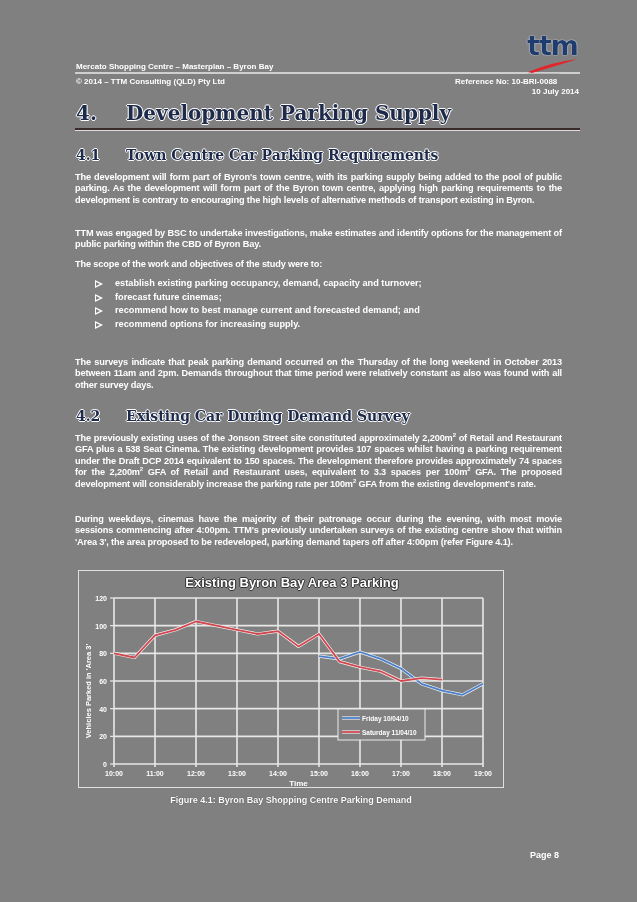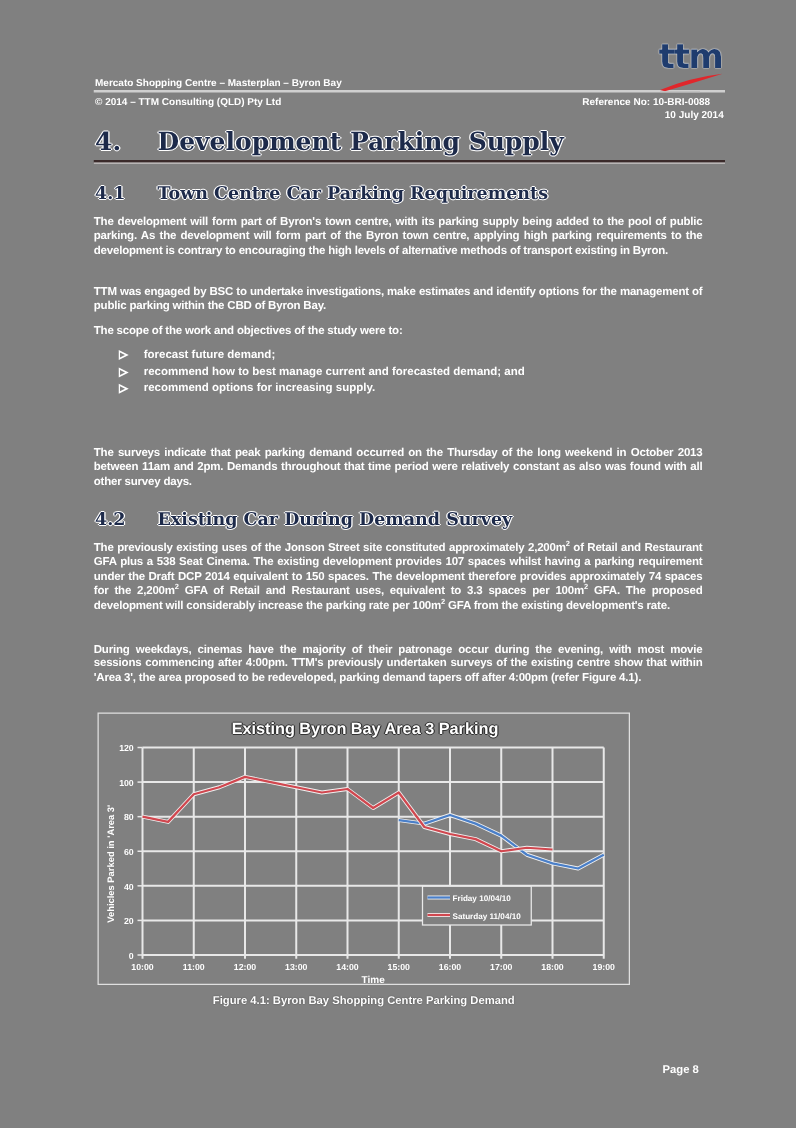--- a/index.html
+++ b/index.html
@@ -32,21 +32,21 @@
     text-shadow:0 0 1px #333; }
   .page-num { position:absolute; left:530px; top:850px; font-size:9px; font-weight:bold; color:#fff; }
   sup { font-size:6px; line-height:0; }
 </style>
 </head>
 <body>
 
 <div class="abs hdr-small" style="left:76px;top:62px;">Mercato Shopping Centre – Masterplan – Byron Bay</div>
 <div class="hdr-line" style="top:72px;"></div>
 <div class="abs hdr-small" style="left:76px;top:77px;">© 2014 – TTM Consulting (QLD) Pty Ltd</div>
-<div class="abs hdr-small" style="left:455px;top:77px;width:124px;text-align:center;">
+<div class="abs hdr-small" style="left:455px;top:77px;width:124px;text-align:left;">
   <span>Reference No:</span>
   <span>10-BRI-0088</span>
 </div>
 <div class="abs hdr-small" style="left:455px;top:87px;width:124px;text-align:right;">10 July 2014</div>
 
 <div class="logo">
   <div class="logo-text" style="text-align:right;">ttm</div>
   <svg width="52" height="16" viewBox="0 0 52 16">
     <path d="M2 14 Q 26 4 52 1 Q 30 8 6 15 Z" fill="#e0262b"></path>
     <path d="M2 15 L 34 15 L 34 16 L 2 16 Z" fill="#bcbcbc"></path>
@@ -62,21 +62,22 @@
 <div class="abs h2" style="left:76px;top:147px;">
   <span>4.1</span>
   <span style="position:absolute;left:50px;">Town Centre Car Parking Requirements</span>
 </div>
 
 <div class="para" style="top:172px;">The development will form part of Byron's town centre, with its parking supply being added to the pool of public parking. As the development will form part of the Byron town centre, applying high parking requirements to the development is contrary to encouraging the high levels of alternative methods of transport existing in Byron.</div>
 <div class="para" style="top:228px;">TTM was engaged by BSC to undertake investigations, make estimates and identify options for the management of public parking within the CBD of Byron Bay.</div>
 <div class="para" style="top:259px;">The scope of the work and objectives of the study were to:</div>
 
 <ul class="bullets">
-  <li><span class="arrow"></span><span>forecast future demand;</span></li>
+  <li><span class="arrow"></span><span>establish existing parking occupancy, demand, capacity and turnover;</span></li>
+  <li><span class="arrow"></span><span>forecast future cinemas;</span></li>
   <li><span class="arrow"></span><span>recommend how to best manage current and forecasted demand; and</span></li>
   <li><span class="arrow"></span><span>recommend options for increasing supply.</span></li>
 </ul>
 
 <div class="para" style="top:357px;">The surveys indicate that peak parking demand occurred on the Thursday of the long weekend in October 2013 between 11am and 2pm. Demands throughout that time period were relatively constant as also was found with all other survey days.</div>
 
 <div class="abs h2" style="left:76px;top:408px;">
   <span>4.2</span>
   <span style="position:absolute;left:50px;">Existing Car During Demand Survey</span>
 </div>

